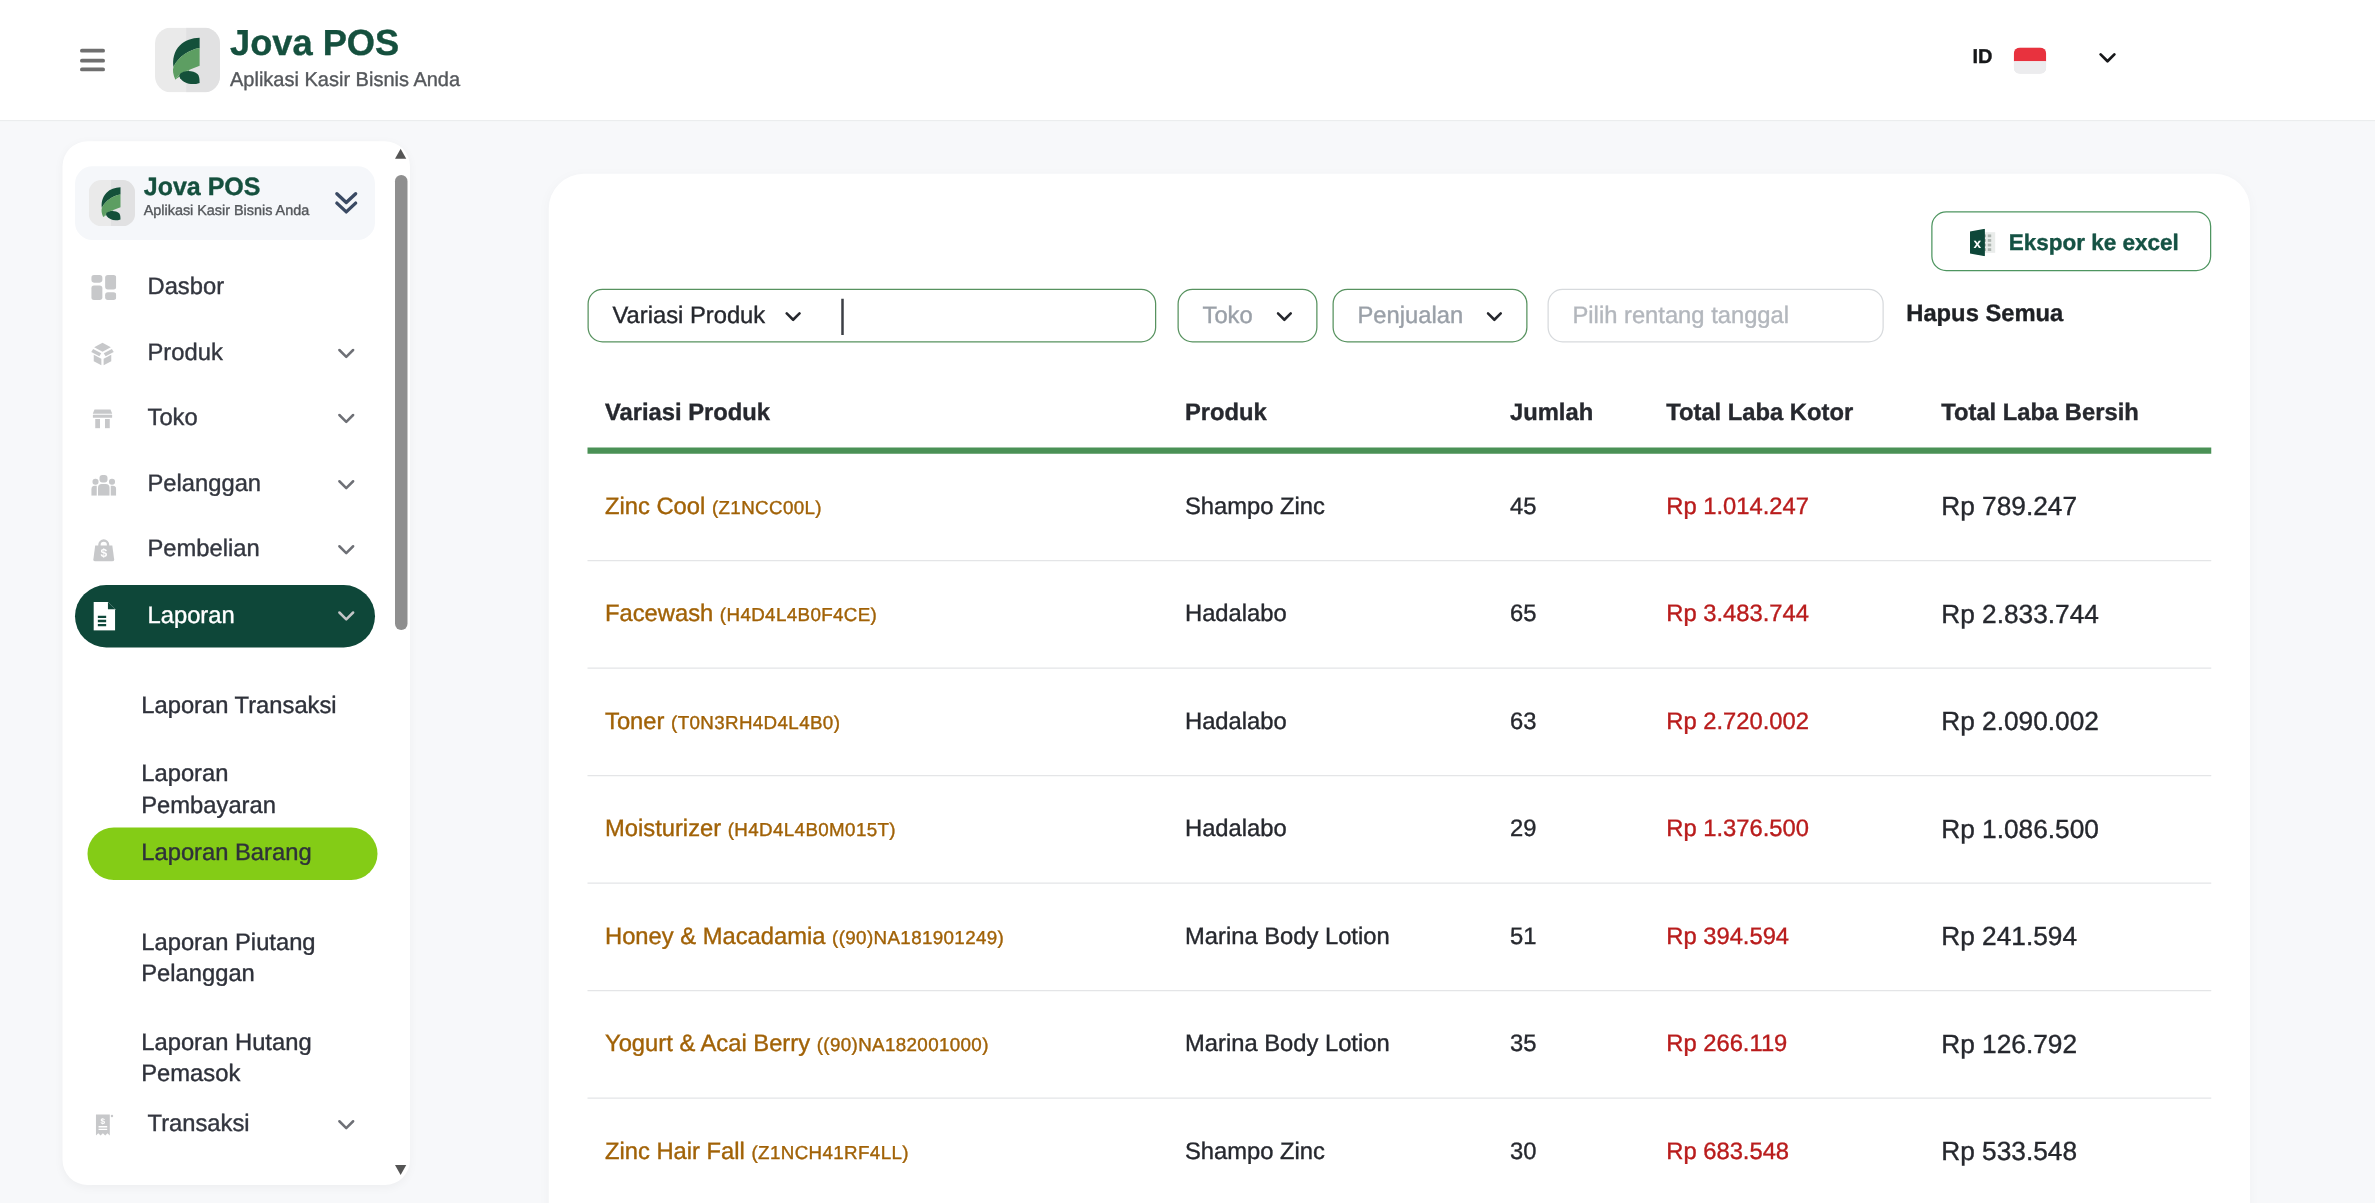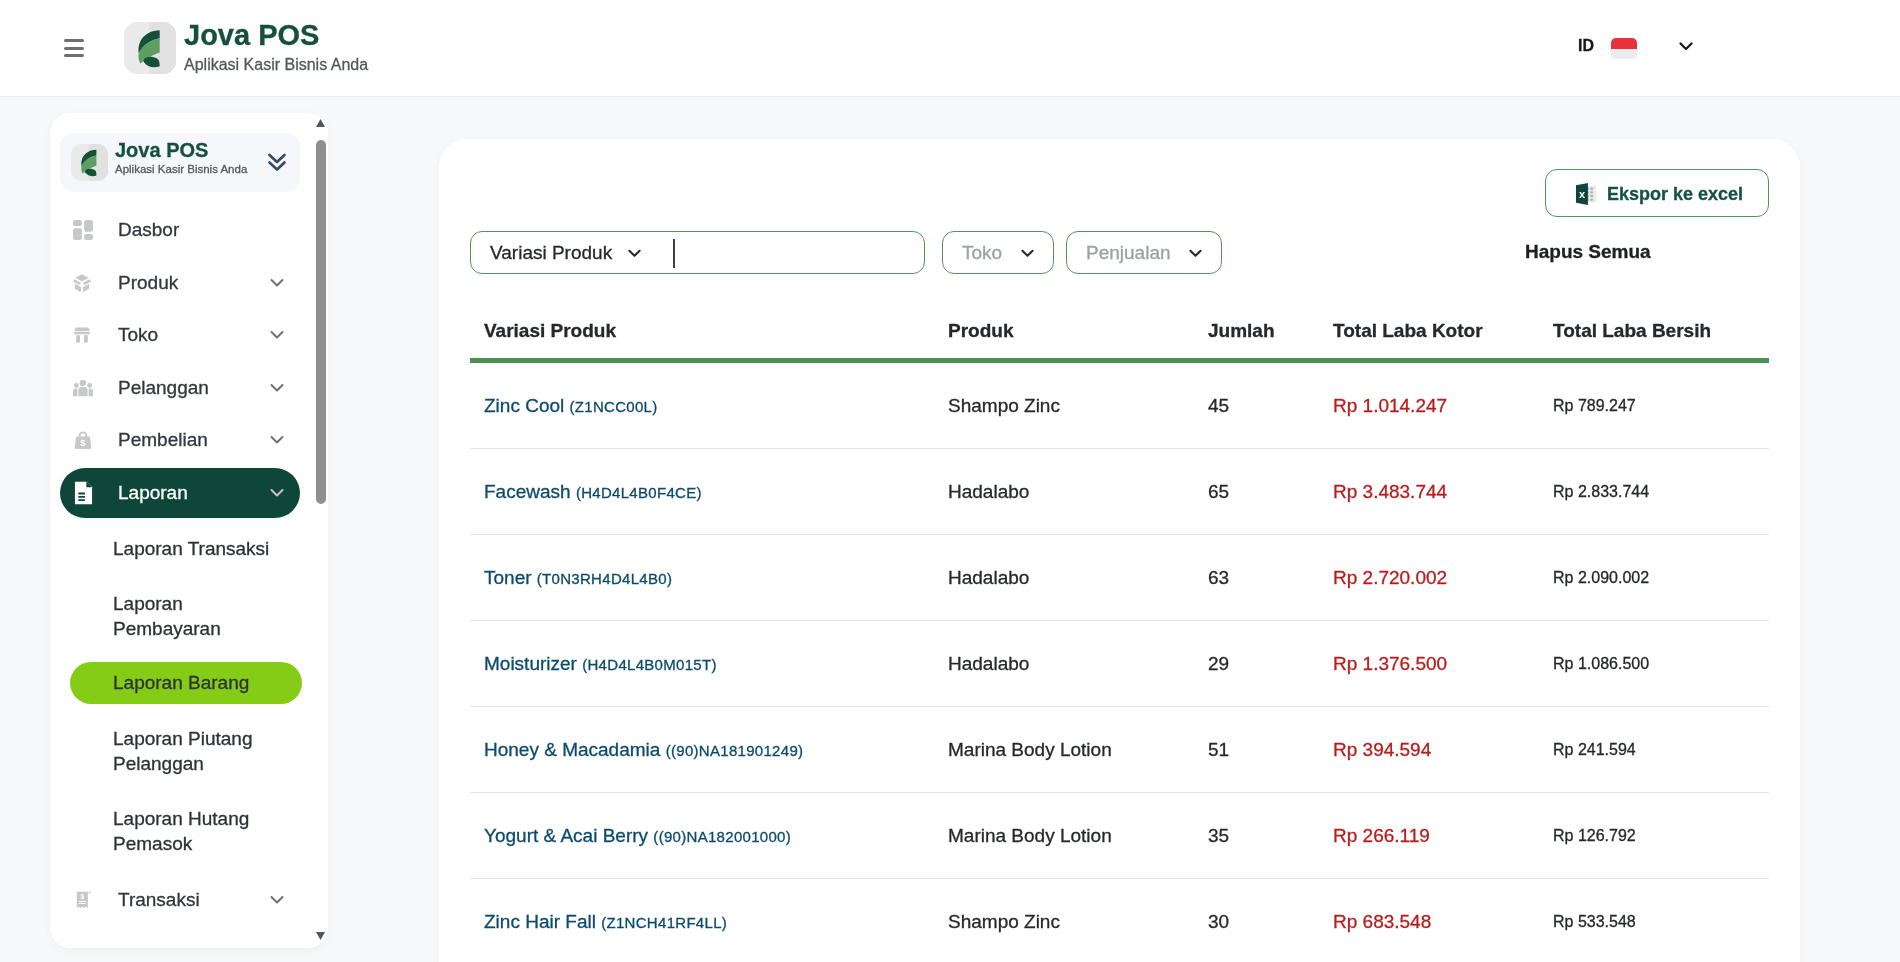--- a/index.html
+++ b/index.html
@@ -33,21 +33,21 @@
 #sb-brand .n { font-size:20px; line-height:19px; font-weight:bold; color:#15503e; }
 #sb-brand .s { font-size:11.5px; color:#55585c; margin-top:3px; }
 .dblchev { position:absolute; left:207px; top:15px; }
 
 .mitem { position:absolute; left:10px; width:240px; height:50px; }
 .mitem .ico { position:absolute; left:13px; top:50%; transform:translateY(-50%); width:20px; height:20px; }
 .mitem .lbl { position:absolute; left:58px; top:50%; transform:translateY(-50%); font-size:19px; color:#33363f; }
 .mitem .chev { position:absolute; left:210px; top:50%; transform:translateY(-50%); }
 #m-laporan { background:#0e4739; border-radius:25px; }
 #m-laporan .lbl { color:#ffffff; }
-.sub { position:absolute; left:63px; font-size:19px; color:#2e313a; line-height:25px; }
+.sub { position:absolute; left:63px; font-size:19px; color:#2e313a; line-height:25px;margin-top:16px; }
 #sub-barang { position:absolute; left:20px; top:549px; width:232px; height:42px; background:#84cc16; border-radius:21px; }
 #sub-barang span { position:absolute; left:43px; top:50%; transform:translateY(-50%); font-size:19px; color:#2e313a; }
 
 
 #sb-track { position:absolute; left:263px; top:0px; width:15px; height:835px; }
 #sb-thumb { position:absolute; left:2.5px; top:27px; width:10px; height:364px; background:#8f8f8f; border-radius:6px; }
 
 
 #card { position:absolute; left:439px; top:139px; width:1361px; height:900px; background:#ffffff; border-radius:28px; box-shadow:0 2px 10px rgba(0,0,0,0.03); }
 
@@ -63,26 +63,26 @@
 #fb3 { left:627px; width:156px; }
 .fgray { position:absolute; left:19px; top:10px; font-size:19px; color:#9aa0a8; }
 #fb4 { left:799px; width:269px; border-color:#d7dadd; }
 #fb4 .ph { position:absolute; left:19px; top:10px; font-size:19px; color:#b3b7bd; }
 #hapus { position:absolute; left:1086px; top:102px; font-size:19px; font-weight:bold; color:#1e2024; }
 
 
 .th { position:absolute; top:181px; font-size:19px; font-weight:bold; color:#26282e; }
 #greenline { position:absolute; left:31px; top:219px; width:1299px; height:5px; background:#4a9156; }
 .row { position:absolute; left:31px; width:1299px; height:86px; border-bottom:1px solid #e4e5e7; }
-.c1 { position:absolute; left:14px; top:50%; transform:translateY(-50%); font-size:19px; color:#0c4a6e; }
+.c1 { position:absolute; left:14px; top:50%; transform:translateY(-50%); font-size:19px; color:#a16207; }
 .c1 small { font-size:15px; letter-spacing:0.3px; }
 .c2 { position:absolute; left:478px; top:50%; transform:translateY(-50%); font-size:19px; color:#26282e; }
 .c3 { position:absolute; left:738px; top:50%; transform:translateY(-50%); font-size:19px; color:#26282e; }
 .c4 { position:absolute; left:863px; top:50%; transform:translateY(-50%); font-size:19px; color:#b91c1c; }
-.c5 { position:absolute; left:1083px; top:50%; transform:translateY(-50%); font-size:16px; color:#26282e; }
+.c5 { position:absolute; left:1083px; top:50%; transform:translateY(-50%); font-size:21px; color:#26282e; }
 </style>
 </head>
 <body>
 
 <div id="header">
   <div id="burger">
       <div></div>
       <div></div>
       <div style="margin-bottom:0"></div>
     </div>
@@ -272,20 +272,23 @@
     <svg style="position:absolute;left:78px;top:17px;" width="13" height="9" viewBox="0 0 14 9">
         <path d="M1.5 1.5 L7 7 L12.5 1.5" stroke="#26282e" stroke-width="2.2" fill="none" stroke-linecap="round" stroke-linejoin="round"></path>
       </svg>
   </div>
   <div class="fbox" id="fb3">
     <div class="fgray">Penjualan</div>
     <svg style="position:absolute;left:122px;top:17px;" width="13" height="9" viewBox="0 0 14 9">
         <path d="M1.5 1.5 L7 7 L12.5 1.5" stroke="#26282e" stroke-width="2.2" fill="none" stroke-linecap="round" stroke-linejoin="round"></path>
       </svg>
   </div>
+  <div class="fbox" id="fb4">
+    <div class="ph">Pilih rentang tanggal</div>
+  </div>
   <div id="hapus">Hapus Semua</div>
 
   <div class="th" style="left:45px;">Variasi Produk</div>
   <div class="th" style="left:509px;">Produk</div>
   <div class="th" style="left:769px;">Jumlah</div>
   <div class="th" style="left:894px;">Total Laba Kotor</div>
   <div class="th" style="left:1114px;">Total Laba Bersih</div>
   <div id="greenline"></div>
 
   <div class="row" style="top:224px;">

